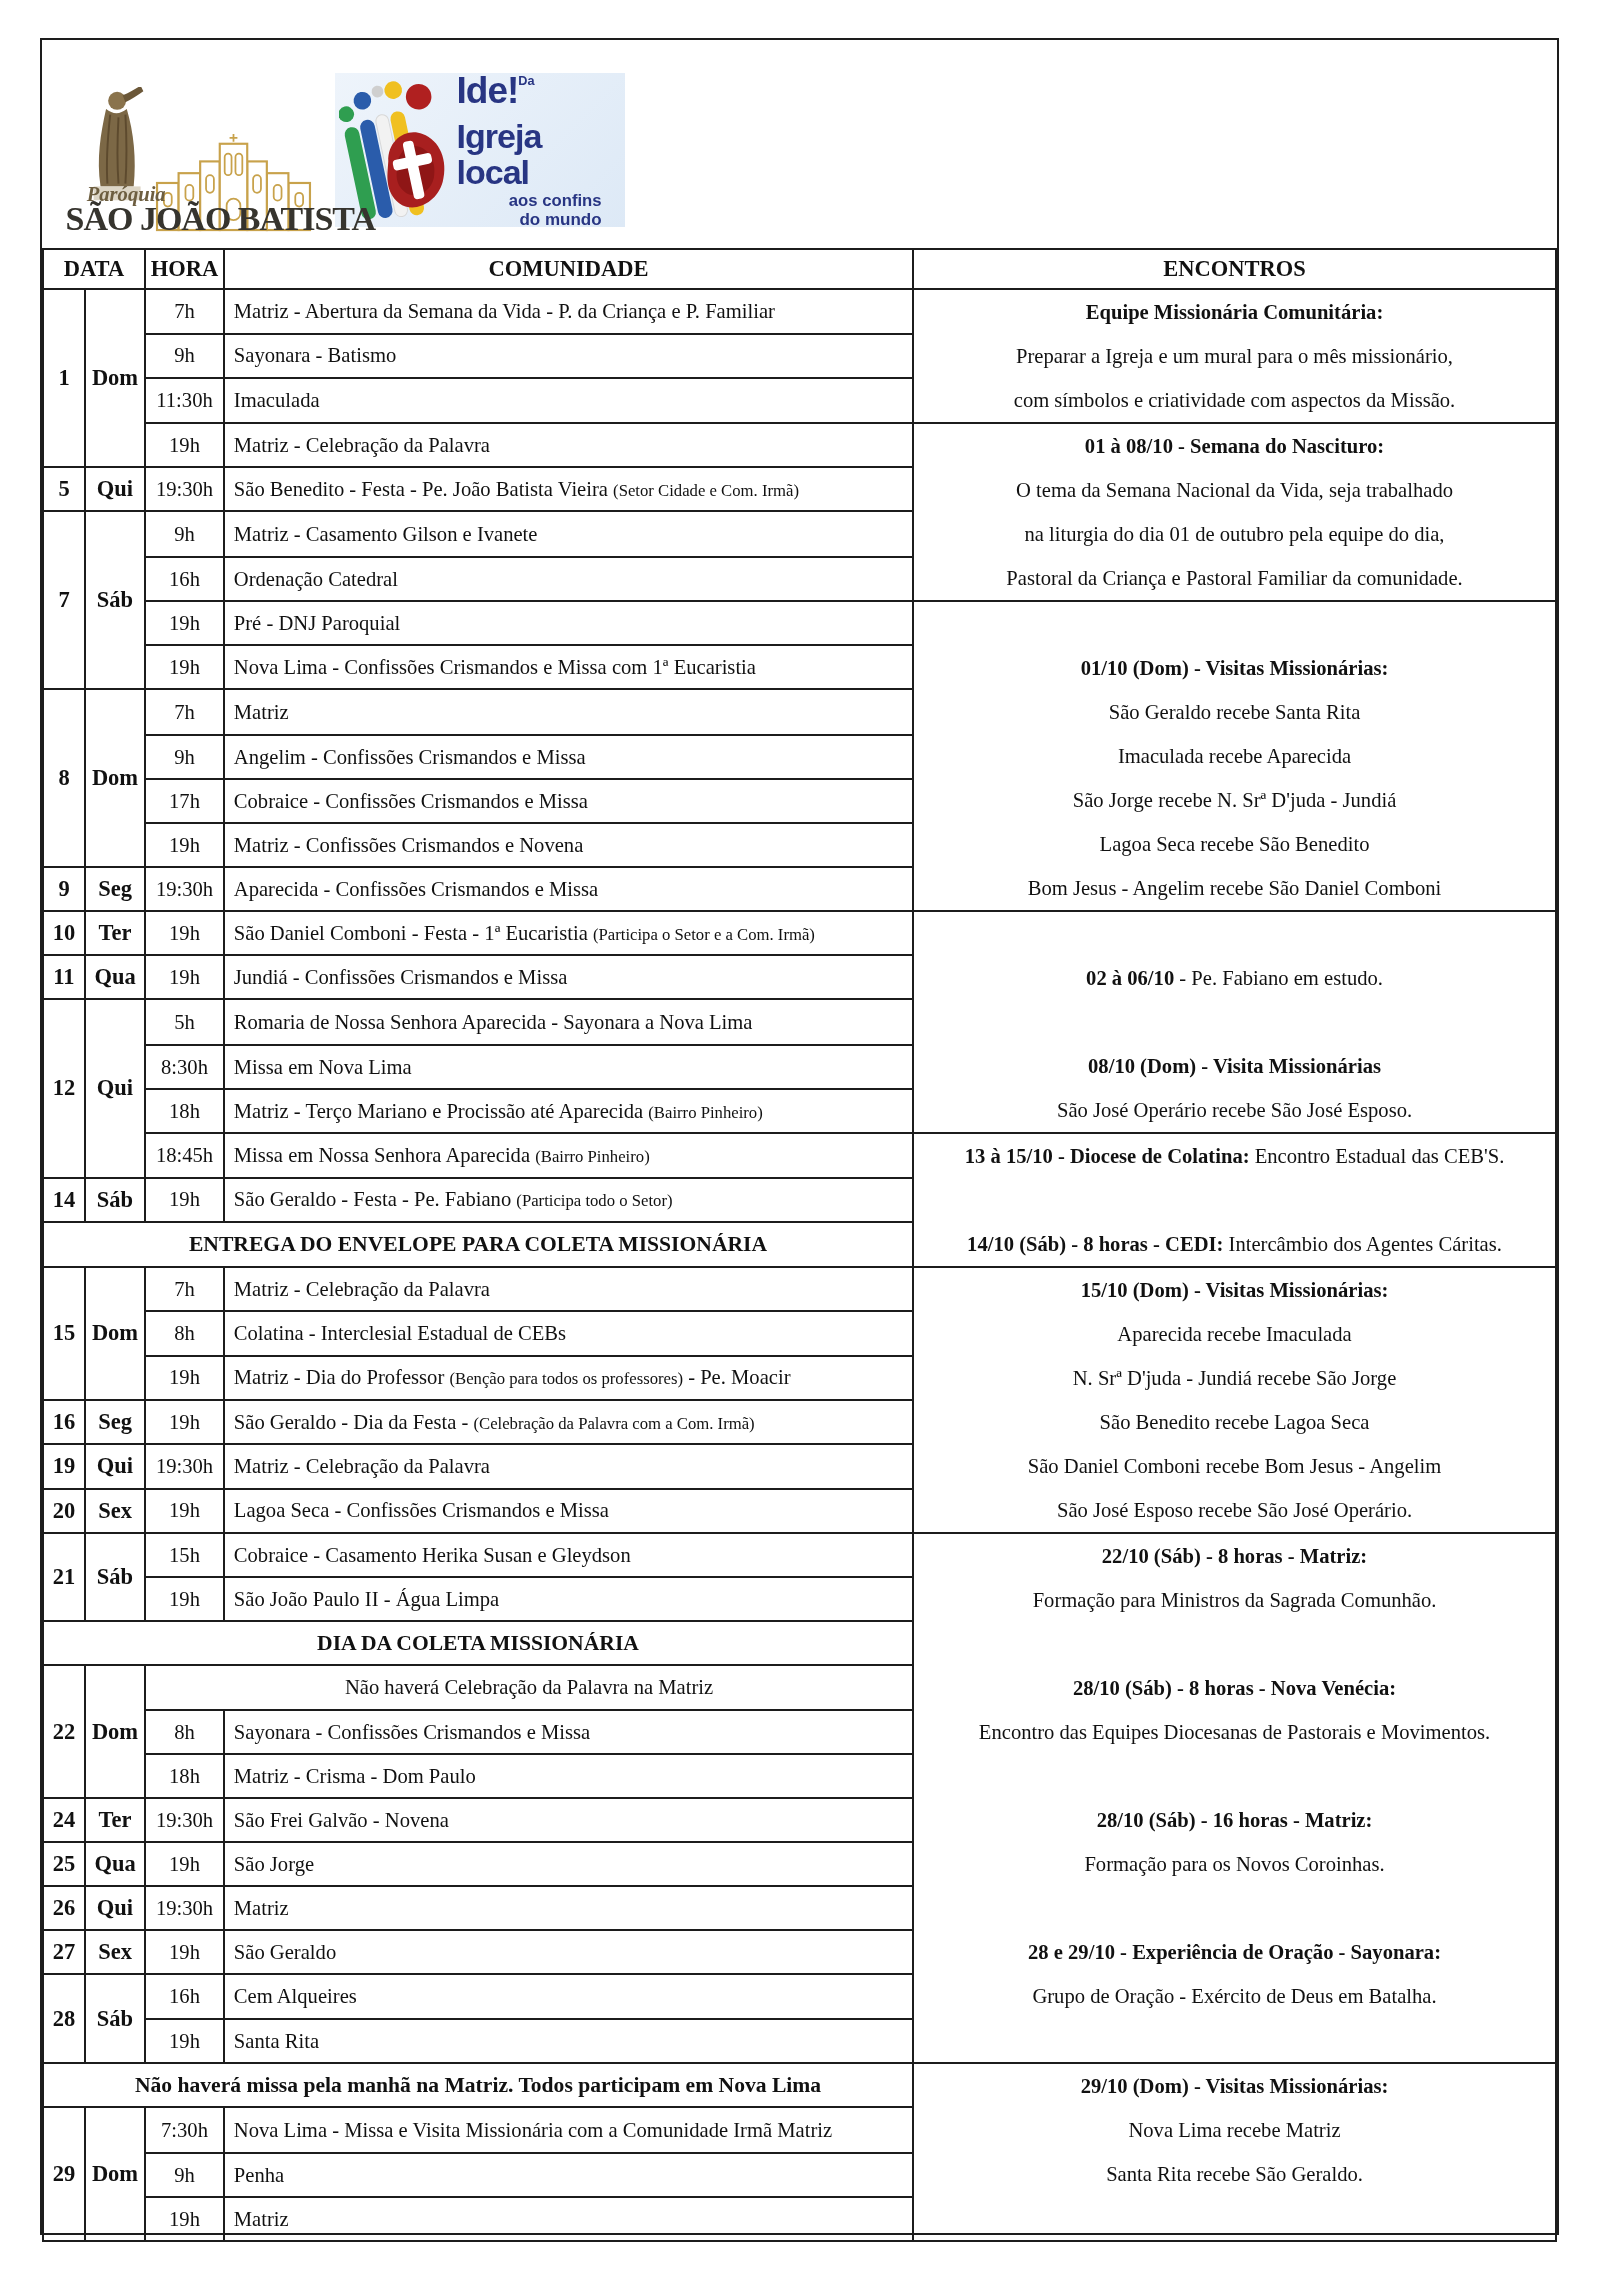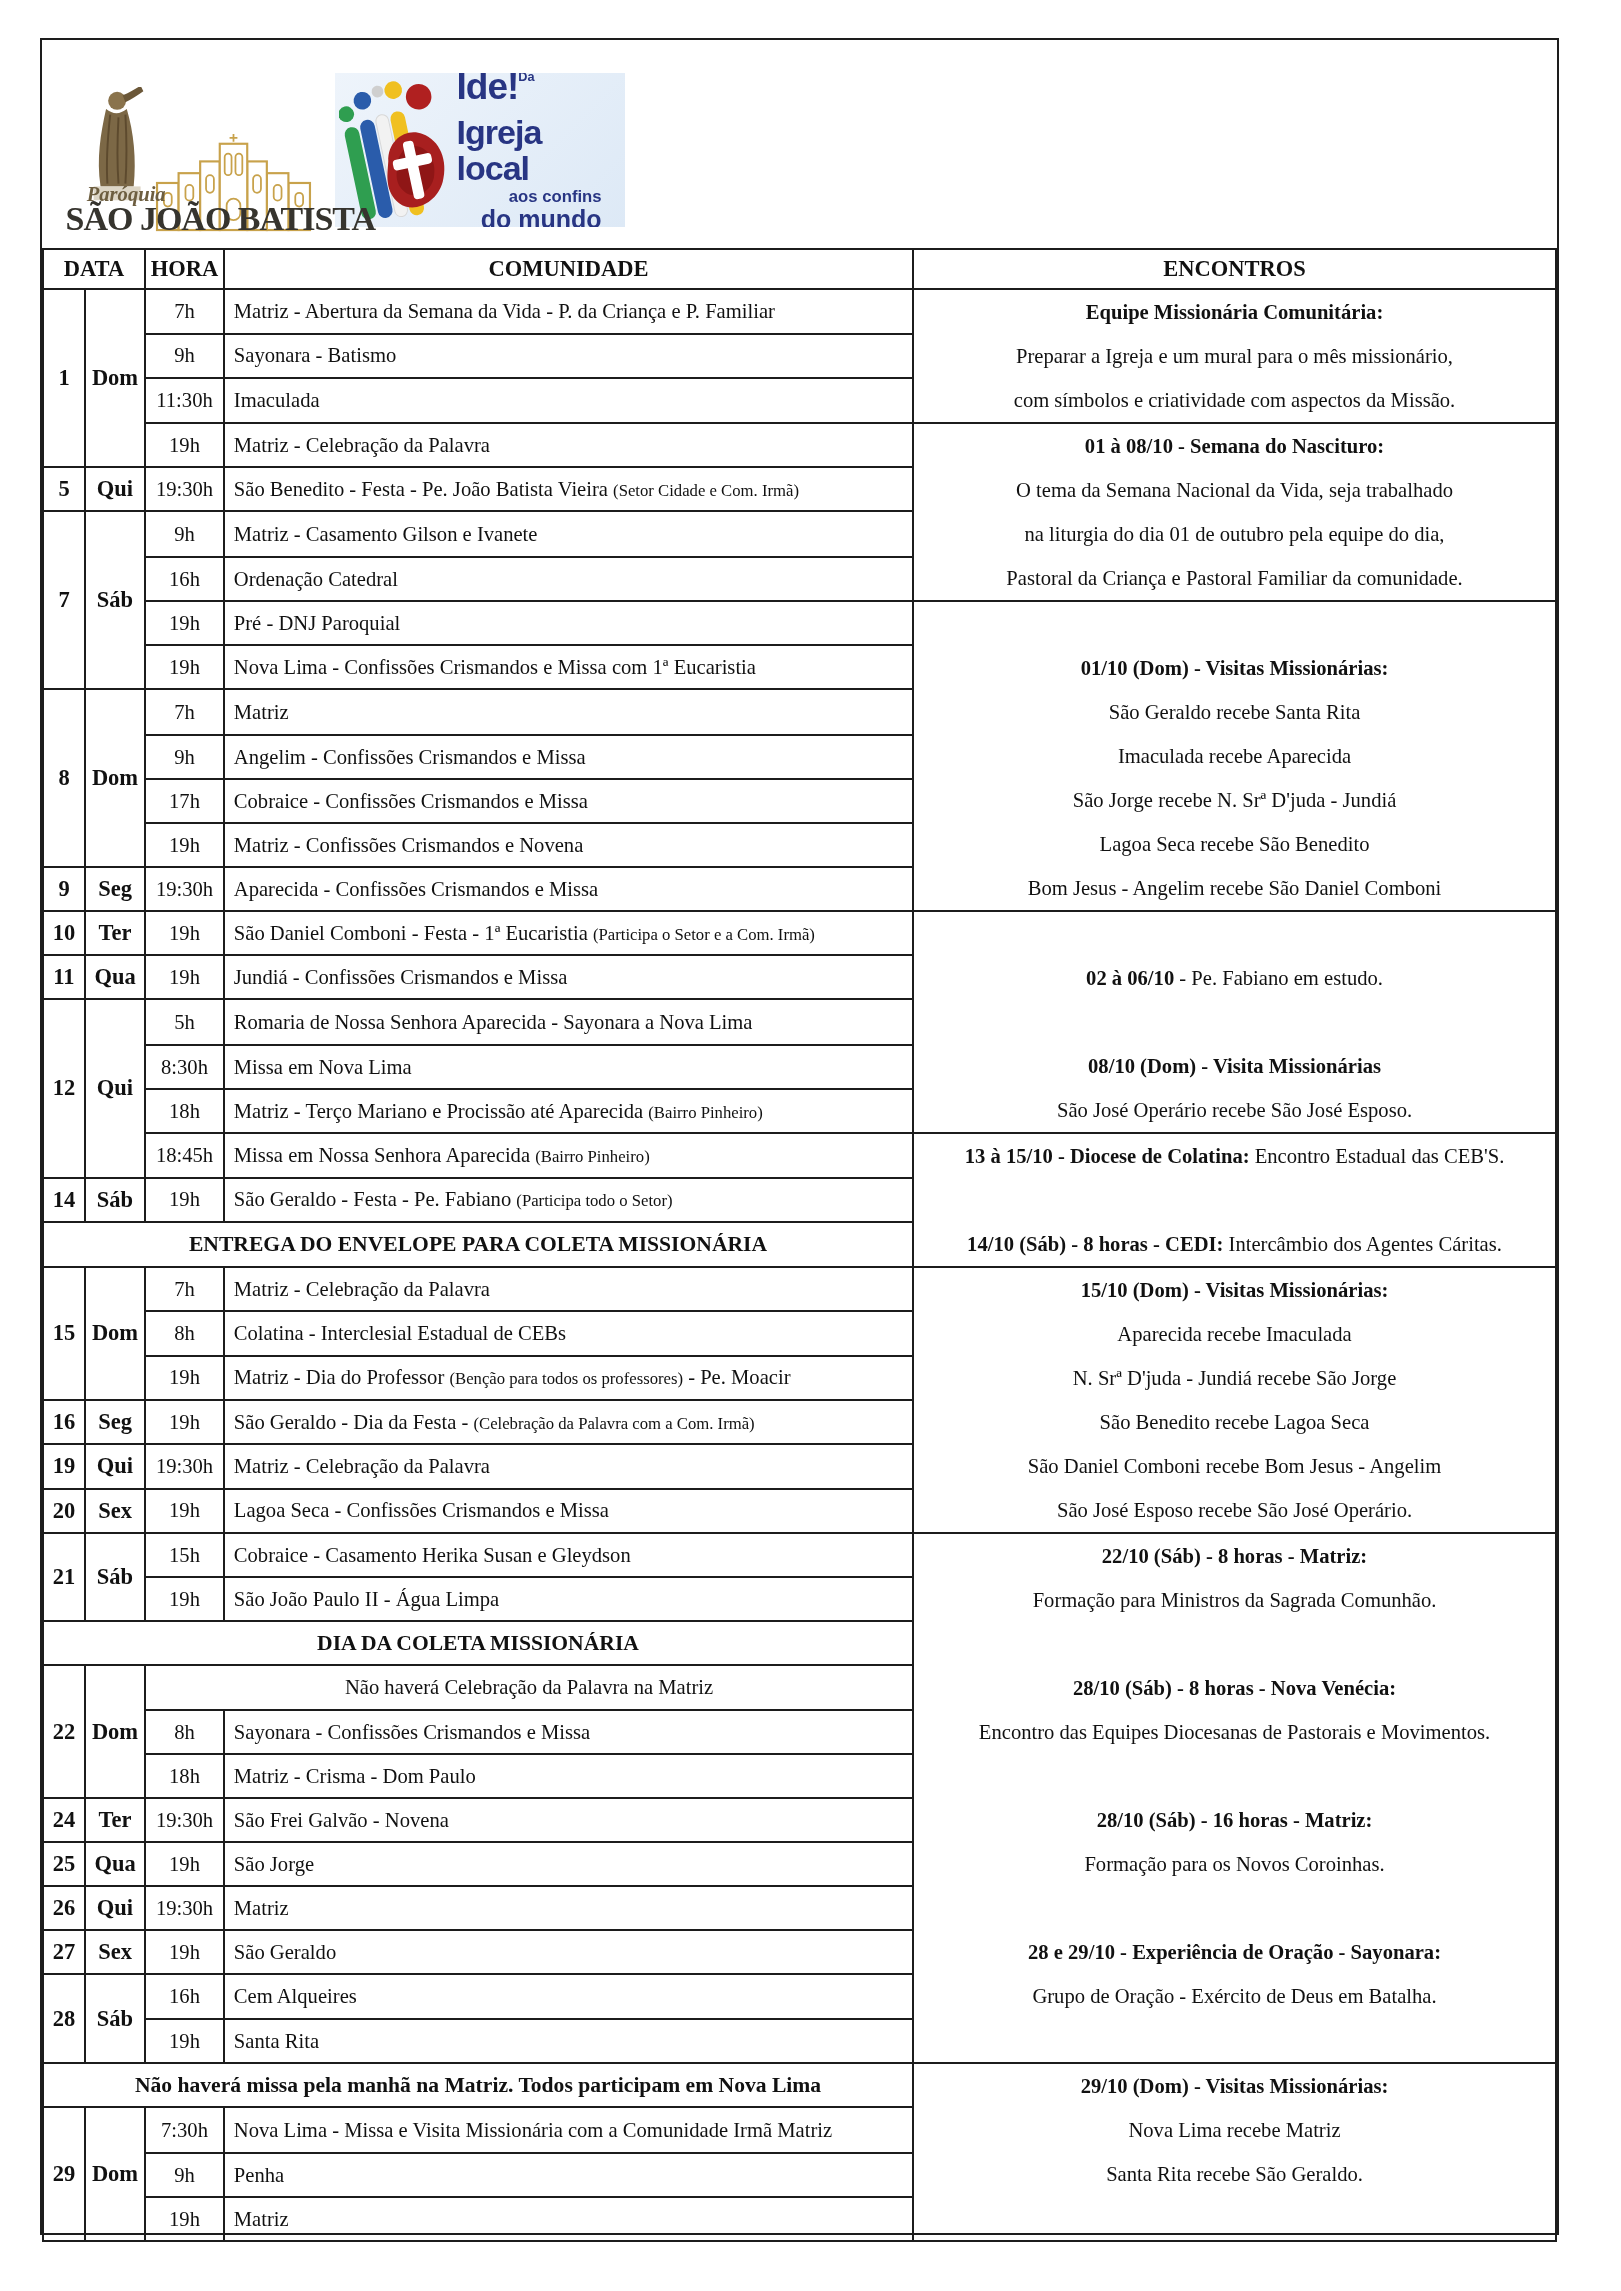--- a/index.html
+++ b/index.html
@@ -16,21 +16,21 @@
   .title-wrap{flex:1;text-align:center;padding-top:15.7px;}
   .month-title{font-family:"Liberation Sans",sans-serif;font-weight:900;font-size:116px;letter-spacing:1px;color:#2b2b2b;-webkit-text-stroke:2.9px #eeb511;text-shadow:0 0 2px #c79b08,4.9px 5.9px 2.9px rgba(70,60,10,.45);white-space:nowrap;}
   .mission{flex:0 0 auto;width:290px;height:154px;margin-right:19.6px;align-self:flex-start;margin-top:33px;background:linear-gradient(135deg,#eef4fb,#dde9f6);display:flex;align-items:center;overflow:hidden;}
   .mission svg{flex:0 0 auto;margin-left:3.9px;}
   .mtxt{width:157px;color:#283583;font-family:"Liberation Sans",sans-serif;font-weight:bold;line-height:1;margin-left:2px;}
   .m-ide{font-size:37px;letter-spacing:-1px;margin-top:30px;}
   .m-da{font-size:12.7px;vertical-align:17.6px;letter-spacing:0;}
   .m-igreja{font-size:34px;letter-spacing:-1px;margin-top:10px;}
   .m-local{font-size:34px;letter-spacing:-1px;margin-top:2px;}
   .m-conf{font-size:16.7px;text-align:right;width:145px;margin-top:3.9px;}
-  .m-mundo{font-size:25px;text-align:right;width:145px;margin-top:2px;}
+  .m-mundo{font-size:17px;text-align:right;width:145px;margin-top:2px;}
   
   table.t{border-collapse:collapse;table-layout:fixed;width:100%;}
   .t th,.t td{border:2px solid #1c1c1c;padding:0;overflow:hidden;}
   .t thead tr{height:40px;}
   .t tbody tr{height:44px;}
   .t th{font-size:22.5px;font-weight:bold;text-align:center;}
   td.dn,td.dy{text-align:center;font-weight:bold;font-size:22.5px;}
   td.hr{text-align:center;font-size:20.6px;white-space:nowrap;}
   td.cm{font-size:20.6px;padding-left:8.8px;white-space:nowrap;}
   td.band{text-align:center;font-weight:bold;font-size:21.6px;}

